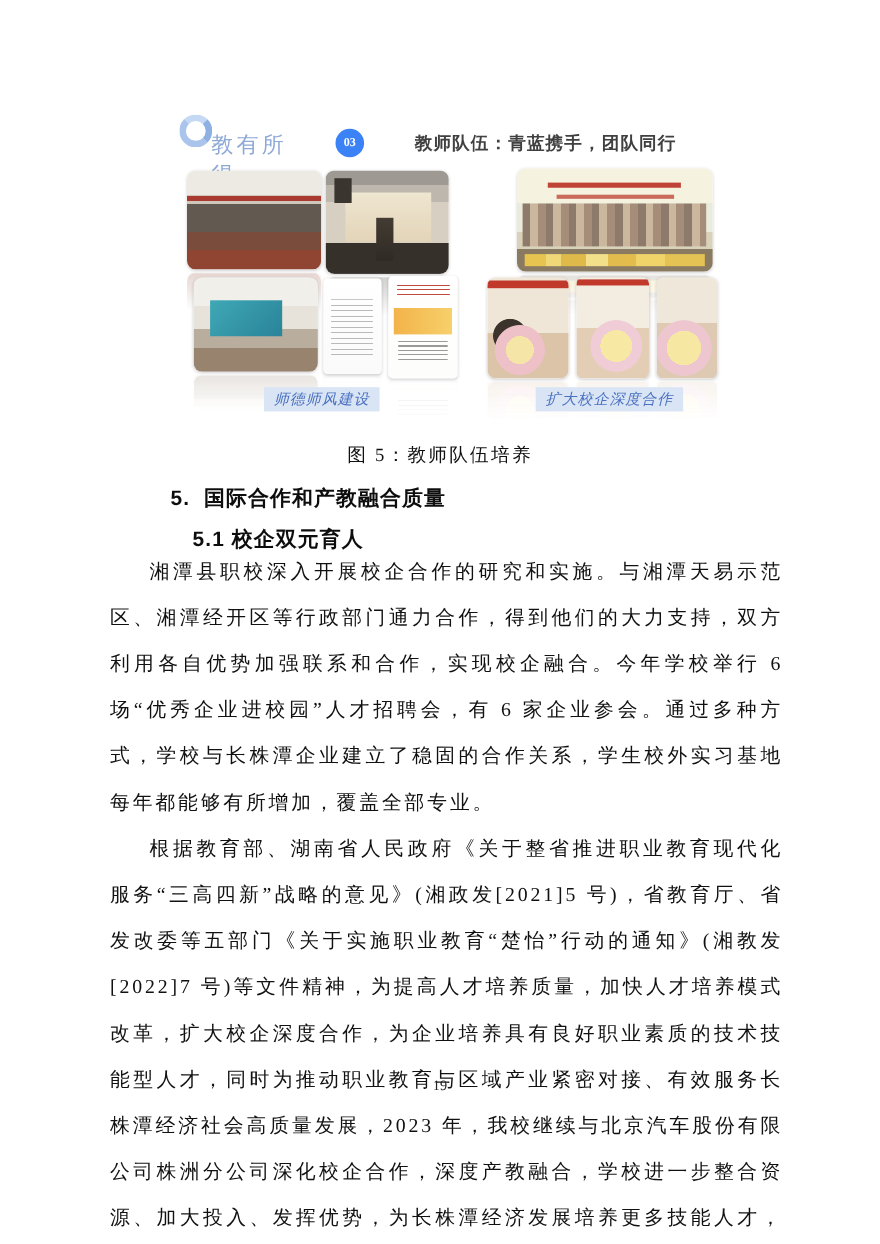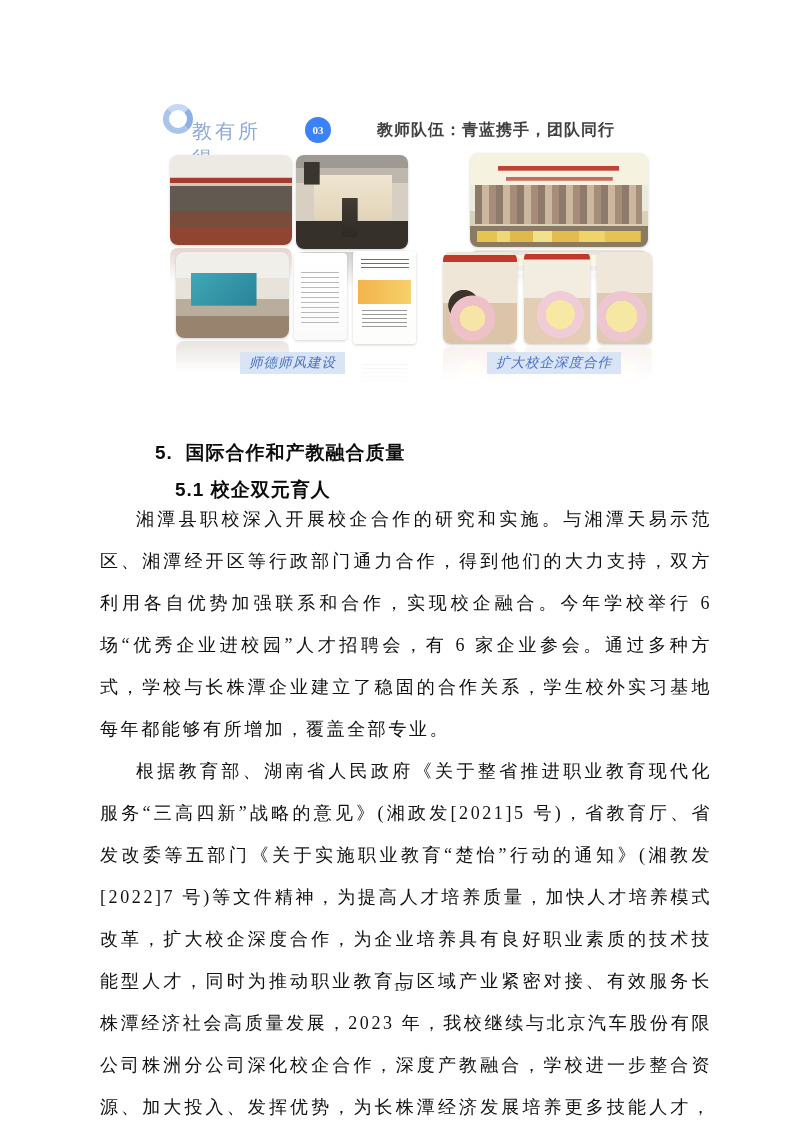--- a/index.html
+++ b/index.html
@@ -95,20 +95,21 @@
   <div class="photo p3"></div>
   <div class="photo p4"></div>
   <div class="photo p5"></div>
   <div class="photo p7"></div>
   <div class="photo p8"></div>
   <div class="photo p9"></div>
 
   <div class="caption cap-left">师德师风建设</div>
   <div class="caption cap-right">扩大校企深度合作</div>
 
+  <div class="fig-caption">图 5：教师队伍培养</div>
 
   <h2 class="h1">5.  国际合作和产教融合质量</h2>
   <h3 class="h2">5.1 校企双元育人</h3>
 
   <div class="body-text">
     <p>湘潭县职校深入开展校企合作的研究和实施。与湘潭天易示范区、湘潭经开区等行政部门通力合作，得到他们的大力支持，双方利用各自优势加强联系和合作，实现校企融合。今年学校举行 6 场“优秀企业进校园”人才招聘会，有 6 家企业参会。通过多种方式，学校与长株潭企业建立了稳固的合作关系，学生校外实习基地每年都能够有所增加，覆盖全部专业。</p>
     <p>根据教育部、湖南省人民政府《关于整省推进职业教育现代化 服务“三高四新”战略的意见》(湘政发[2021]5 号)，省教育厅、省发改委等五部门《关于实施职业教育“楚怡”行动的通知》(湘教发[2022]7 号)等文件精神，为提高人才培养质量，加快人才培养模式改革，扩大校企深度合作，为企业培养具有良好职业素质的技术技能型人才，同时为推动职业教育与区域产业紧密对接、有效服务长株潭经济社会高质量发展，2023 年，我校继续与北京汽车股份有限公司株洲分公司深化校企合作，深度产教融合，学校进一步整合资源、加大投入、发挥优势，为长株潭经济发展培养更多技能人才，这是顺应新形式、新潮</p>
   </div>
 
   <div class="page-number">19</div>

